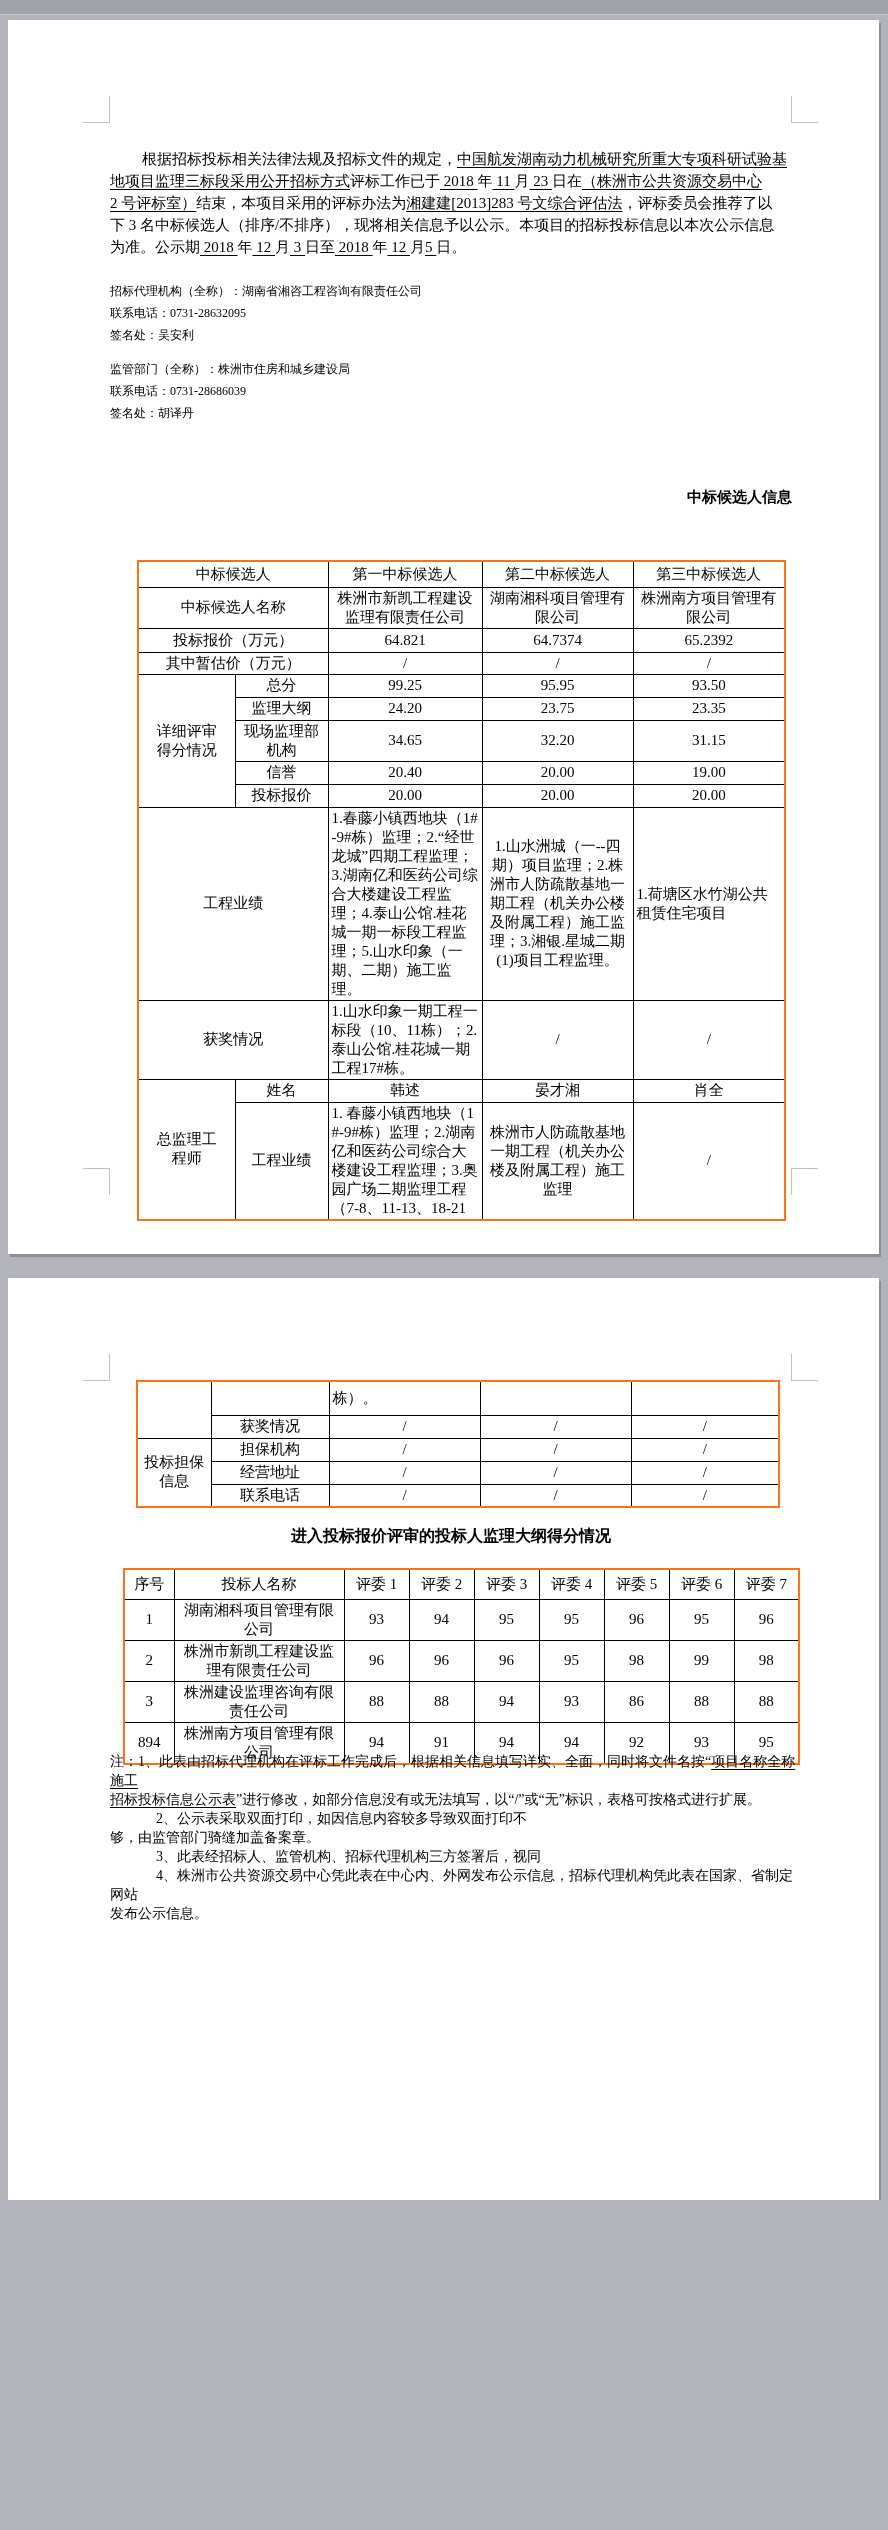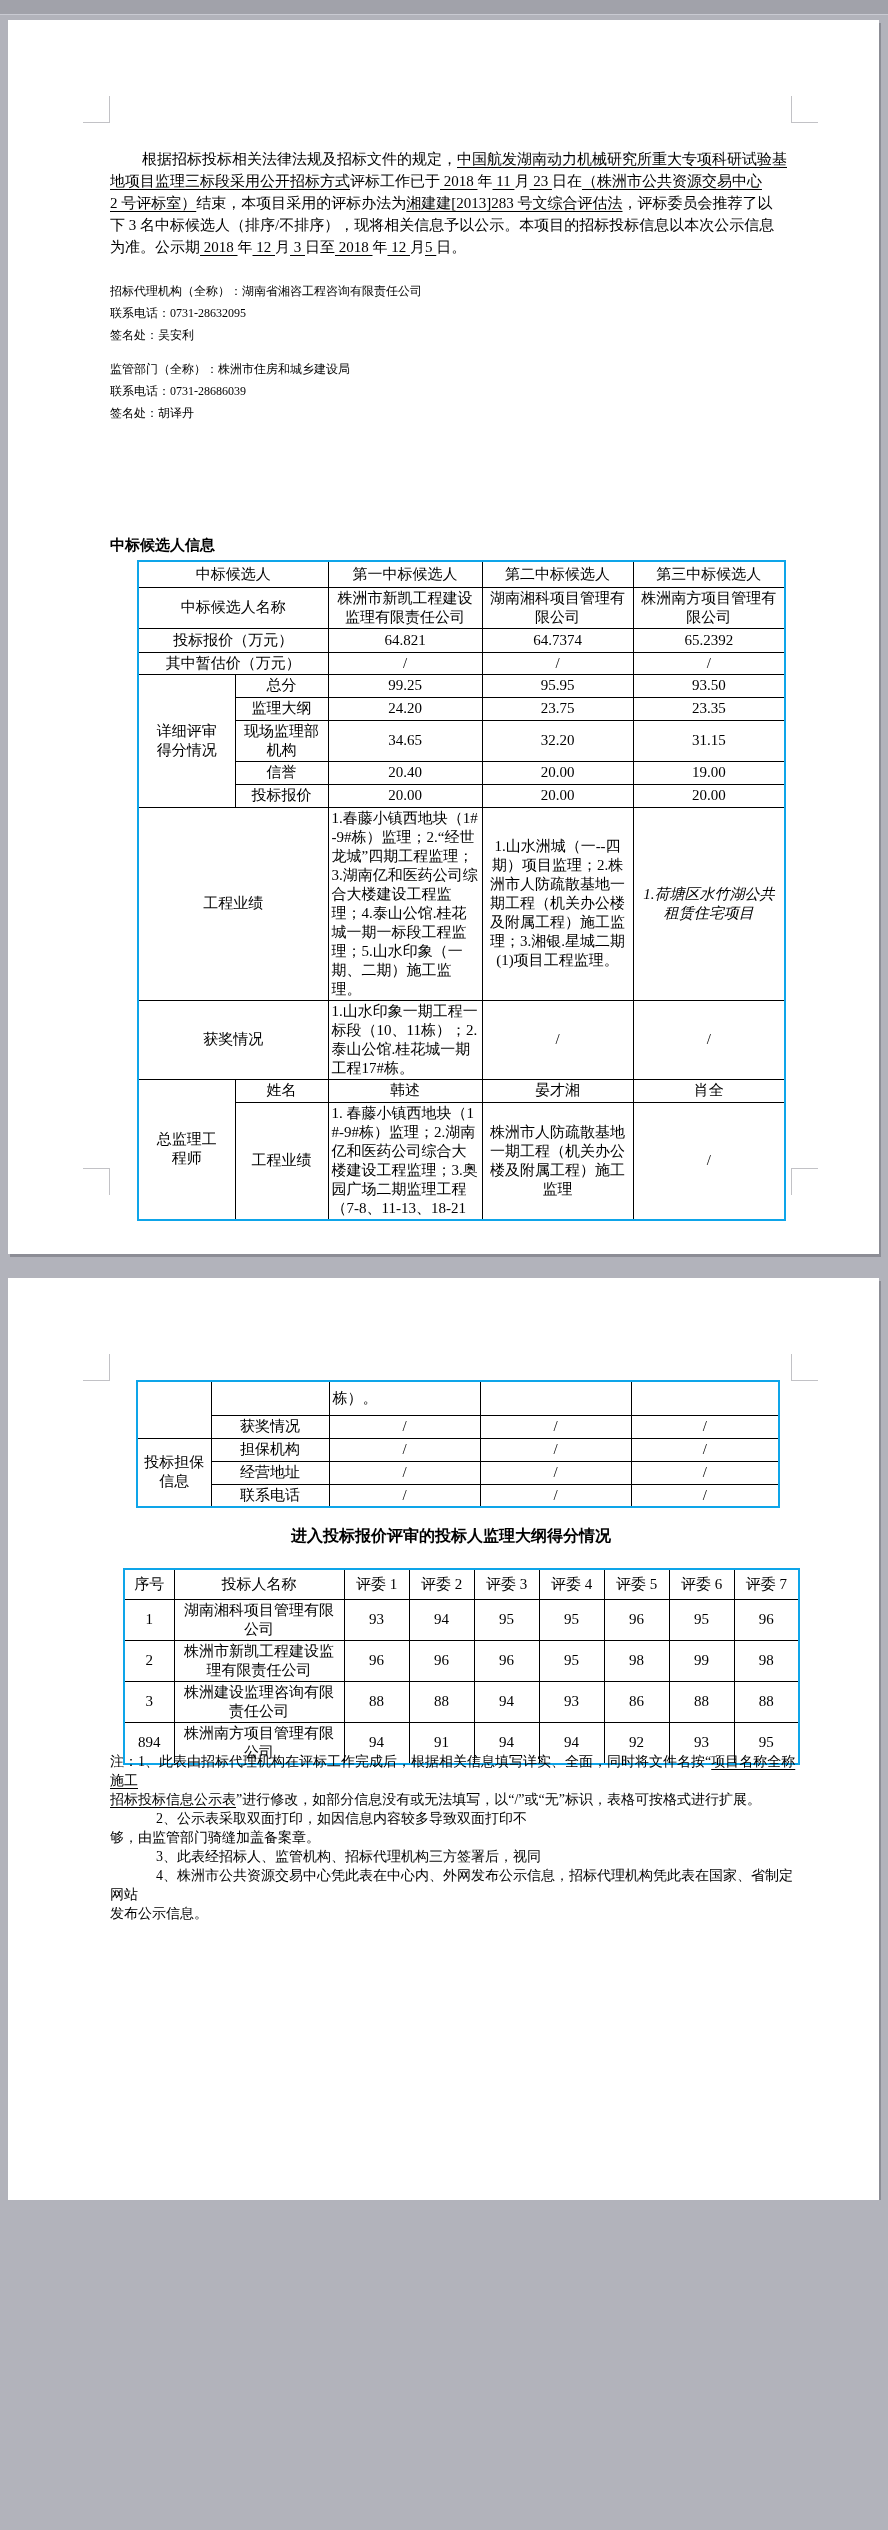--- a/index.html
+++ b/index.html
@@ -25,25 +25,25 @@
   .line{white-space:pre;}
   .i2{text-indent:32px;}
   .i3{text-indent:46px;}
   .u{text-decoration:underline;text-underline-offset:3px;}
 
   .block{position:absolute;left:102px;font-size:12px;line-height:22px;}
   .agency{top:260px;}
   .supervisor{top:338px;}
   .tenderee{top:416px;}
 
-  .ctitle{position:absolute;left:102px;top:516px;width:682px;text-align:left;font-weight:bold;font-size:15px;}
+  .ctitle{position:absolute;left:102px;top:468px;width:682px;text-align:right;font-weight:bold;font-size:15px;}
   .stitle{position:absolute;left:102px;top:248px;width:682px;text-align:center;font-weight:bold;font-size:16px;}
 
   table{border-collapse:collapse;table-layout:fixed;}
-  .doc-table{border:2px solid #0ea5e9;}
+  .doc-table{border:2px solid #f97316;}
   .doc-table td{
     border:1px solid #000;
     font-size:15px;line-height:19px;
     text-align:center;vertical-align:middle;
     padding:1px 3px;overflow:hidden;word-break:break-all;
   }
   .ctable{position:absolute;left:129px;top:540px;width:647px;}
   .cont{position:absolute;left:128px;top:102px;width:642px;}
   .stable{position:absolute;left:115px;top:290px;width:675px;}
 
@@ -142,21 +142,21 @@
           <tr style="height: 23px;">
             <td>投标报价</td>
             <td>20.00</td>
             <td>20.00</td>
             <td>20.00</td>
           </tr>
           <tr style="height: 167px;">
             <td colspan="2">工程业绩</td>
             <td style="text-align: left;">1.春藤小镇西地块（1#-9#栋）监理；2.“经世龙城”四期工程监理；3.湖南亿和医药公司综合大楼建设工程监理；4.泰山公馆.桂花城一期一标段工程监理；5.山水印象（一期、二期）施工监理。</td>
             <td>1.山水洲城（一--四期）项目监理；2.株洲市人防疏散基地一期工程（机关办公楼及附属工程）施工监理；3.湘银.星城二期(1)项目工程监理。</td>
-            <td style="text-align: center; font-style: italic;">1.荷塘区水竹湖公共租赁住宅项目</td>
+            <td style="text-align: left;">1.荷塘区水竹湖公共租赁住宅项目</td>
           </tr>
           <tr style="height: 75px;">
             <td colspan="2">获奖情况</td>
             <td style="text-align: left;">1.山水印象一期工程一标段（10、11栋）；2.泰山公馆.桂花城一期工程17#栋。</td>
             <td>/</td>
             <td>/</td>
           </tr>
           <tr style="height: 23px;">
             <td rowspan="2">总监理工<br>程师</td>
             <td>姓名</td>

